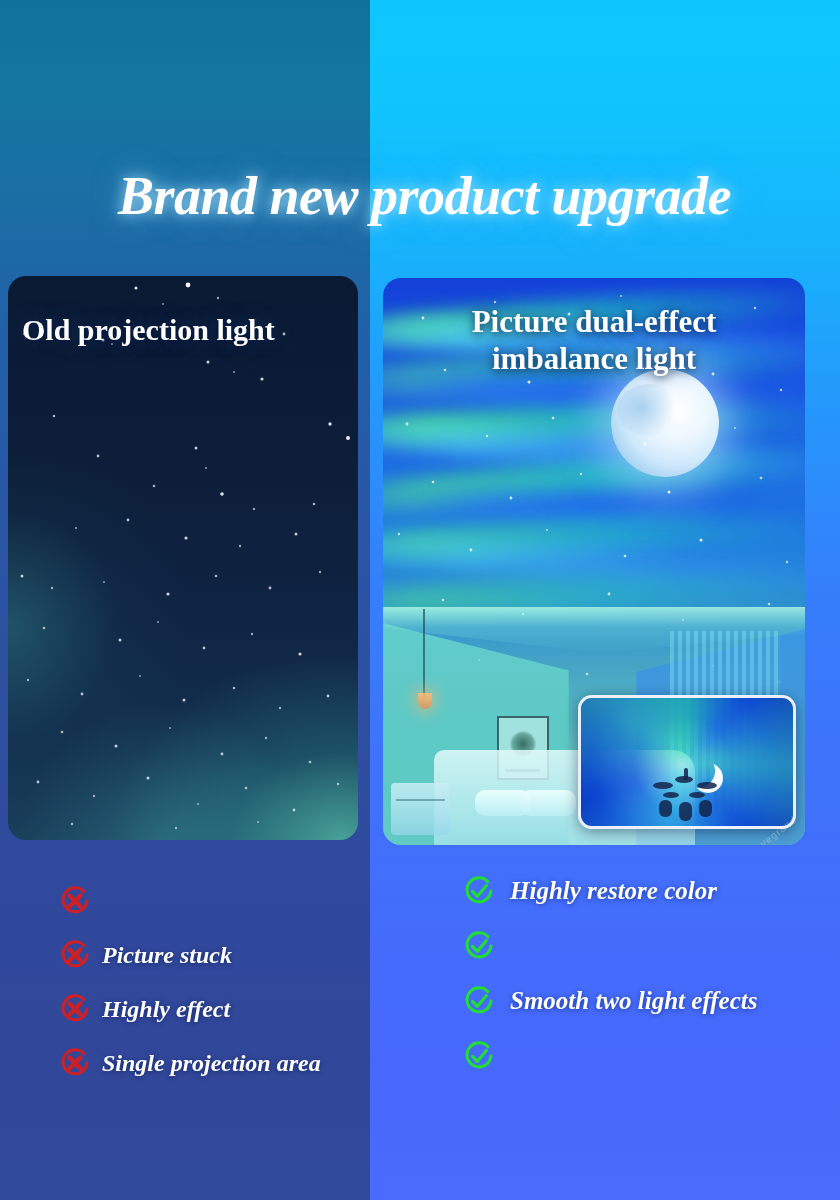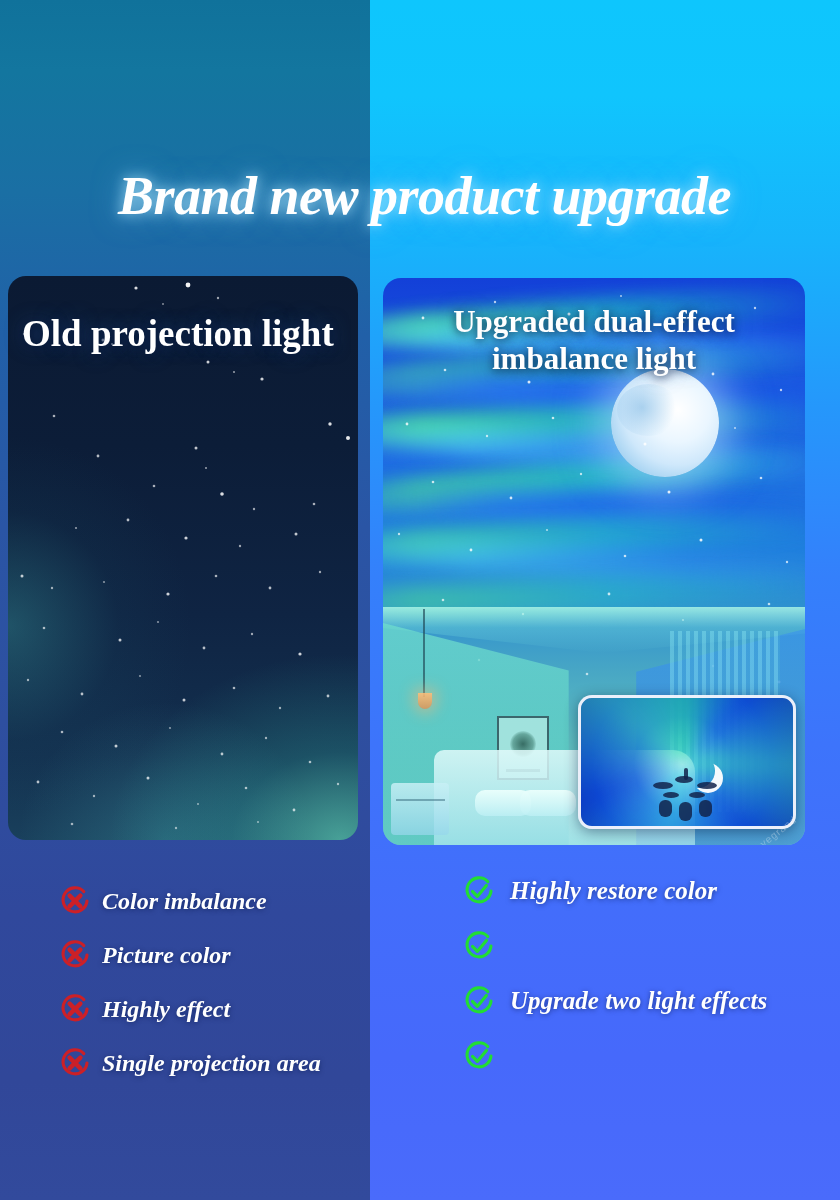--- a/index.html
+++ b/index.html
@@ -198,21 +198,21 @@
   .watermark {
     position:absolute; right:4px; bottom:6px;
     font-size:10px; color:rgba(255,255,255,.30);
     transform:rotate(-38deg); letter-spacing:1px;
     font-family:"Liberation Sans", sans-serif;
   }
 
   
   .panel-title {
     position:absolute; z-index:5;
-    color:#fff; font-weight:700; font-size:37px;
+    color:#fff; font-weight:700; font-size:30px;
     text-shadow:0 2px 8px rgba(0,15,45,.75), 0 0 18px rgba(40,90,160,.6);
     line-height:1.18;
   }
   .title-old { left:22px; top:312px; }
   .title-new { left:383px; width:422px; top:304px; text-align:center; font-size:31px; }
 
   
   .features { position:absolute; }
   .features-left  { left:58px;  top:884px; width:310px; }
   .features-right { left:462px; top:874px; width:360px; }
@@ -402,38 +402,37 @@
         <i style="left:26px;top:36px; width:13px; height:19px; border-radius:6px;"></i>
         <i style="left:46px;top:34px; width:13px; height:17px; border-radius:6px;"></i>
         <i style="left:31px;top:2px;  width:4px;  height:12px; border-radius:2px;"></i>
       </div>
     </div>
 
     <div class="watermark">ovegrand</div>
   </div>
 
   <div class="panel-title title-new">
-    <div>Upgraded dual-effect</div>
+    <div>Picture dual-effect</div>
     <div>imbalance light</div>
   </div>
 
   <div class="features features-left">
       <div class="feat">
         <span class="feat-icon"><svg viewBox="0 0 34 34">
             <path d="M25.8 7.6 A12 12 0 1 0 29 17" fill="none" stroke="#cc2027" stroke-width="3.1" stroke-linecap="round"></path>
             <path d="M11.6 11.6 L22.4 22.4 M22.4 11.6 L11.6 22.4" fill="none" stroke="#cc2027" stroke-width="4.4" stroke-linecap="round"></path>
           </svg></span>
-        <span class="feat-label">Color imbalance</span>
       </div>
       <div class="feat">
         <span class="feat-icon"><svg viewBox="0 0 34 34">
             <path d="M25.8 7.6 A12 12 0 1 0 29 17" fill="none" stroke="#cc2027" stroke-width="3.1" stroke-linecap="round"></path>
             <path d="M11.6 11.6 L22.4 22.4 M22.4 11.6 L11.6 22.4" fill="none" stroke="#cc2027" stroke-width="4.4" stroke-linecap="round"></path>
           </svg></span>
-        <span class="feat-label">Picture color</span>
+        <span class="feat-label">Picture stuck</span>
       </div>
       <div class="feat">
         <span class="feat-icon"><svg viewBox="0 0 34 34">
             <path d="M25.8 7.6 A12 12 0 1 0 29 17" fill="none" stroke="#cc2027" stroke-width="3.1" stroke-linecap="round"></path>
             <path d="M11.6 11.6 L22.4 22.4 M22.4 11.6 L11.6 22.4" fill="none" stroke="#cc2027" stroke-width="4.4" stroke-linecap="round"></path>
           </svg></span>
         <span class="feat-label">Highly effect</span>
       </div>
       <div class="feat">
         <span class="feat-icon"><svg viewBox="0 0 34 34">
@@ -455,21 +454,21 @@
         <span class="feat-icon"><svg viewBox="0 0 34 34">
             <path d="M25.8 7.6 A12 12 0 1 0 29 17" fill="none" stroke="#22dd33" stroke-width="3.1" stroke-linecap="round"></path>
             <path d="M10.5 17.4 L15.3 22.4 L24.4 11.4" fill="none" stroke="#22dd33" stroke-width="3.2" stroke-linecap="round" stroke-linejoin="round"></path>
           </svg></span>
       </div>
       <div class="feat">
         <span class="feat-icon"><svg viewBox="0 0 34 34">
             <path d="M25.8 7.6 A12 12 0 1 0 29 17" fill="none" stroke="#22dd33" stroke-width="3.1" stroke-linecap="round"></path>
             <path d="M10.5 17.4 L15.3 22.4 L24.4 11.4" fill="none" stroke="#22dd33" stroke-width="3.2" stroke-linecap="round" stroke-linejoin="round"></path>
           </svg></span>
-        <span class="feat-label">Upgrade two light effects</span>
+        <span class="feat-label">Smooth two light effects</span>
       </div>
       <div class="feat">
         <span class="feat-icon"><svg viewBox="0 0 34 34">
             <path d="M25.8 7.6 A12 12 0 1 0 29 17" fill="none" stroke="#22dd33" stroke-width="3.1" stroke-linecap="round"></path>
             <path d="M10.5 17.4 L15.3 22.4 L24.4 11.4" fill="none" stroke="#22dd33" stroke-width="3.2" stroke-linecap="round" stroke-linejoin="round"></path>
           </svg></span>
       </div>
     </div>
 
 </div>

